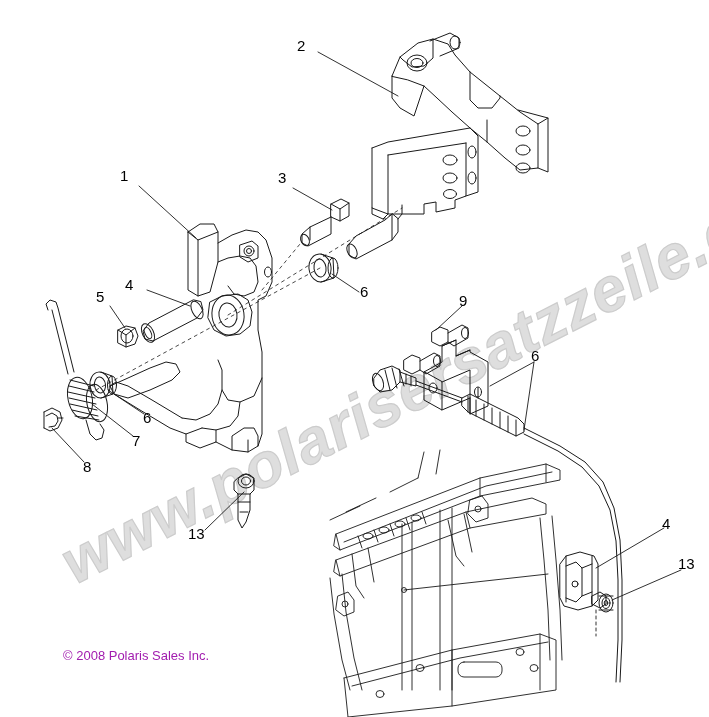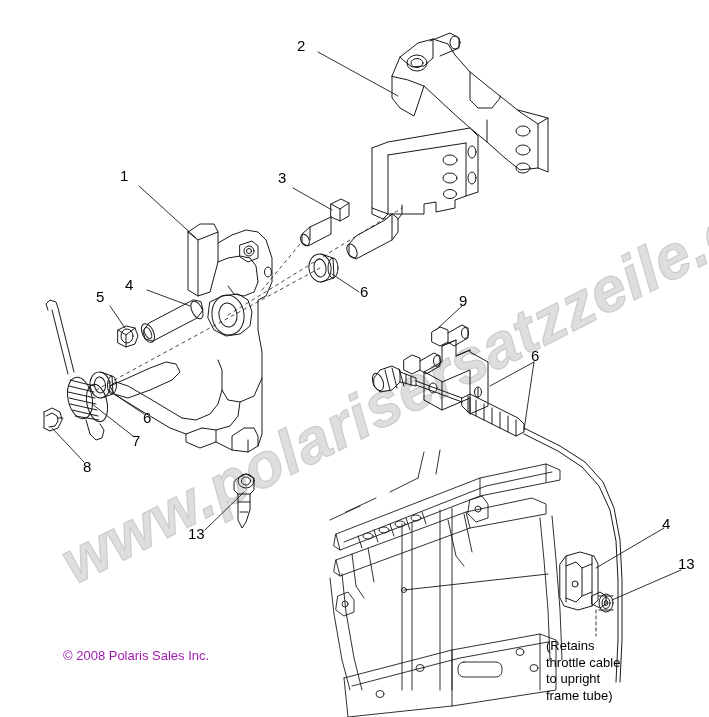--- a/index.html
+++ b/index.html
@@ -378,18 +378,14 @@
   <div class="callout-num" style="left:132px; top:433px;">7</div>
   <div class="callout-num" style="left:83px; top:459px;">8</div>
   <div class="callout-num" style="left:459px; top:293px;">9</div>
   <div class="callout-num" style="left:531px; top:348px;">6</div>
   <div class="callout-num" style="left:188px; top:526px;">13</div>
   <div class="callout-num" style="left:662px; top:516px;">4</div>
   <div class="callout-num" style="left:678px; top:556px;">13</div>
 
   <div id="copyright">© 2008 Polaris Sales Inc.</div>
 
-  <div id="note-text">(Retains
-throttle cable
-to upright
-frame tube)</div>
 
 </div>
 
 </body></html>

